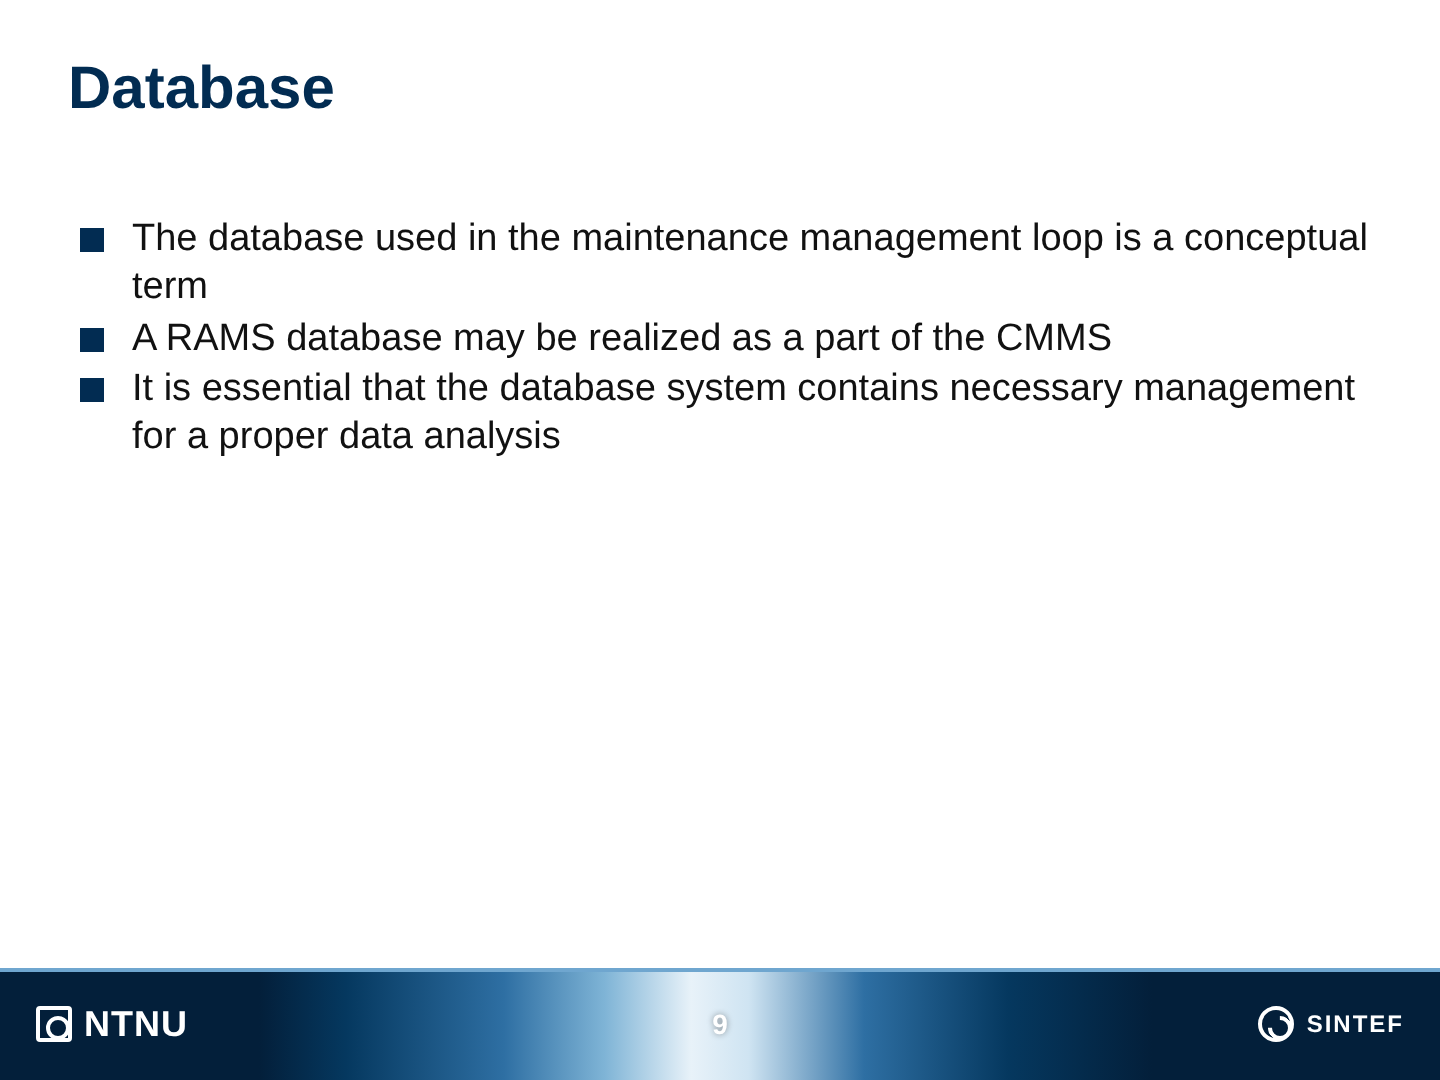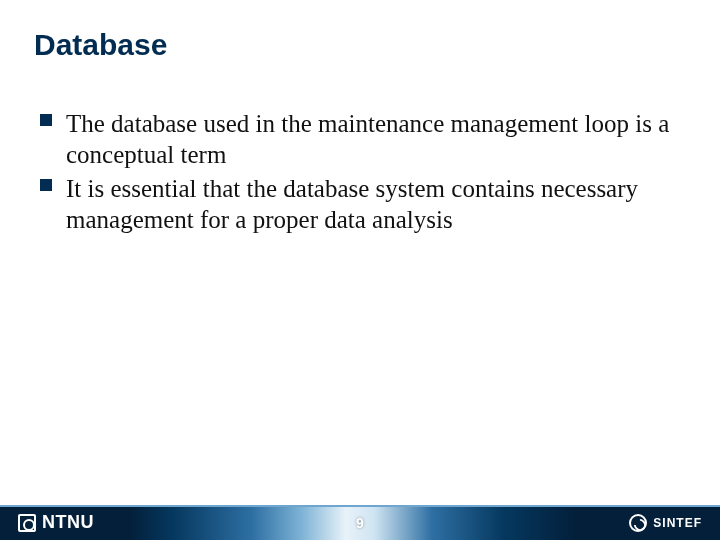--- a/index.html
+++ b/index.html
@@ -1,23 +1,23 @@
 <!DOCTYPE html>
 <html><head>
 <meta charset="utf-8">
 <style>
   * { margin: 0; padding: 0; box-sizing: border-box; }
   html, body { width: 720px; height: 540px; font-family: Arial, Helvetica, sans-serif; background: #fff; overflow: hidden; }
   .slide { width: 720px; height: 540px; position: relative; display: flex; flex-direction: column; }
   .content { flex: 1; padding: 28px 34px 0 34px; }
   .title { font-size: 30px; font-weight: bold; color: #022c52; margin-bottom: 46px; }
   .bullets { list-style: none; padding-left: 6px; }
-  .bullets li { position: relative; padding-left: 26px; font-size: 25px; line-height: 1.25; color: #111; margin-bottom: 2px; font-family: Liberation Serif, serif; }
+  .bullets li { position: relative; padding-left: 26px; font-size: 19px; line-height: 1.25; color: #111; margin-bottom: 2px; }
   .bullets li .sq { position: absolute; left: 0; top: 6px; width: 12px; height: 12px; background: #022c52; }
-  .footer { height: 35px; width: 100%; position: relative; }
+  .footer { height: 56px; width: 100%; position: relative; }
   .footer-bg { position: absolute; inset: 0; background: linear-gradient(90deg,
       #031f3a 0%, #031f3a 18%,
       #05385f 24%,
       #2e6fa3 35%,
       #7fb4d6 42%,
       #e8f2f9 48%,
       #cfe4f2 52%,
       #2e6fa3 60%,
       #05385f 70%,
       #031f3a 80%, #031f3a 100%);
@@ -40,20 +40,21 @@
 <div class="slide">
   <div class="content">
     <h1 class="title">Database</h1>
     <ul class="bullets">
       <li>
         <span class="sq"></span>
         <span>The database used in the maintenance management loop is a conceptual term</span>
       </li>
       <li>
         <span class="sq"></span>
+        <span>A RAMS database may be realized as a part of the CMMS</span>
       </li>
       <li>
         <span class="sq"></span>
         <span>It is essential that the database system contains necessary management for a proper data analysis</span>
       </li>
     </ul>
   </div>
 
   <div class="footer">
     <div class="footer-bg"></div>

